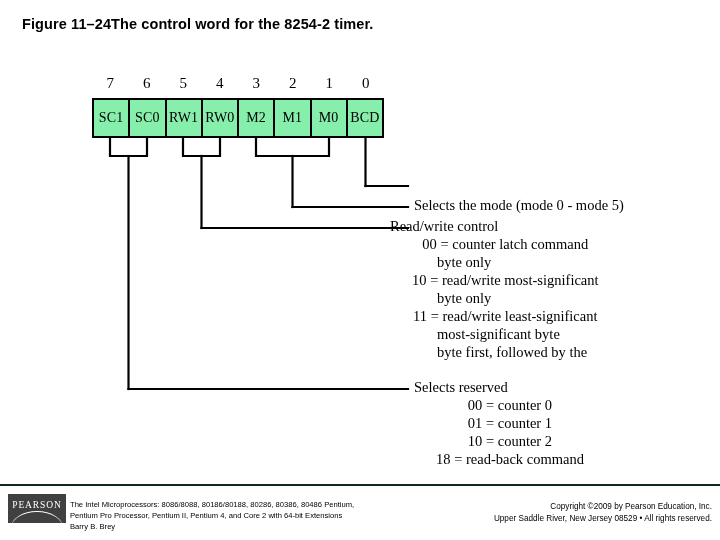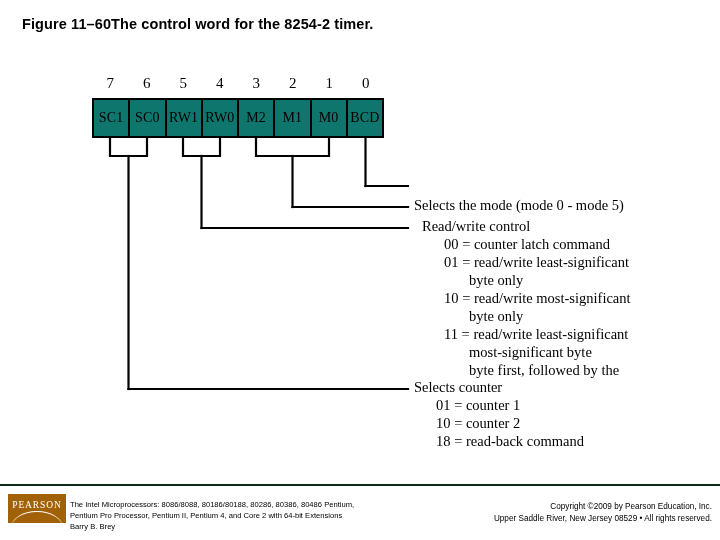--- a/index.html
+++ b/index.html
@@ -63,21 +63,21 @@
   
   .bit-boxes {
     position: absolute;
     left: 92px;
     top: 98px;
     width: 292px;
     height: 40px;
     display: flex;
     border: 2px solid #000000;
     box-sizing: border-box;
-    background: #0f766e;
+    background: #86efac;
   }
   .bit-cell {
     flex: 1 1 0;
     border-right: 2px solid #000000;
     box-sizing: border-box;
     display: flex;
     align-items: center;
     justify-content: center;
     font-family: "Liberation Serif", serif;
     font-size: 14px;
@@ -109,28 +109,29 @@
     line-height: 18px;
     white-space: nowrap;
   }
   .annot-sub {
     font-size: 14.5px;
     line-height: 18px;
     white-space: nowrap;
   }
   .annot-sub-indent {
     padding-left: 22px;
+    text-align: center;
   }
   .annot-sub-indent2 {
     padding-left: 47px;
   }
 
   #annot-bcd   { left: 414px; top: 175px; }
   #annot-mode  { left: 414px; top: 196px; }
-  #annot-rw    { left: 422px; top: 217px; }
+  #annot-rw    { left: 390px; top: 217px; }
   #annot-count { left: 414px; top: 378px; }
 
   
   #footer-rule {
     position: absolute;
     left: 0;
     top: 484px;
     width: 720px;
     height: 2px;
     background: #0d2b16;
@@ -141,21 +142,21 @@
     top: 486px;
     width: 720px;
     height: 54px;
   }
   #pearson-logo {
     position: absolute;
     left: 8px;
     top: 8px;
     width: 58px;
     height: 29px;
-    background: #a16207;
+    background: #404040;
     overflow: hidden;
   }
   #pearson-logo .logo-word {
     position: absolute;
     left: 0;
     top: 6px;
     width: 58px;
     text-align: center;
     color: #ffffff;
     font-family: "Liberation Serif", serif;
@@ -197,21 +198,21 @@
     line-height: 12px;
     color: #000000;
     white-space: nowrap;
     text-align: right;
   }
 </style>
 </head>
 <body>
 
 <div id="figure-caption">
-  <span class="cap-num">Figure 11–60</span><span class="cap-text">The control word for the 8254-2 timer.</span>
+  <span class="cap-num">Figure 11–24</span><span class="cap-text">The control word for the 8254-2 timer.</span>
 </div>
 
 <div id="figure-body">
 
   <div class="bit-numbers">
     <div class="bit-number">7</div>
     <div class="bit-number">6</div>
     <div class="bit-number">5</div>
     <div class="bit-number">4</div>
     <div class="bit-number">3</div>
@@ -254,31 +255,31 @@
   </svg>
 
 
   <div class="annot" id="annot-mode">
     <div class="annot-head">Selects the mode (mode 0 - mode 5)</div>
   </div>
 
   <div class="annot" id="annot-rw">
     <div class="annot-head">Read/write control</div>
     <div class="annot-sub annot-sub-indent">00 = counter latch command</div>
-    <div class="annot-sub annot-sub-indent">01 = read/write least-significant</div>
     <div class="annot-sub annot-sub-indent2">byte only</div>
     <div class="annot-sub annot-sub-indent">10 = read/write most-significant</div>
     <div class="annot-sub annot-sub-indent2">byte only</div>
     <div class="annot-sub annot-sub-indent">11 = read/write least-significant</div>
     <div class="annot-sub annot-sub-indent2">most-significant byte</div>
     <div class="annot-sub annot-sub-indent2">byte first, followed by the</div>
   </div>
 
   <div class="annot" id="annot-count">
-    <div class="annot-head">Selects counter</div>
+    <div class="annot-head">Selects reserved</div>
+    <div class="annot-sub annot-sub-indent">00 = counter 0</div>
     <div class="annot-sub annot-sub-indent">01 = counter 1</div>
     <div class="annot-sub annot-sub-indent">10 = counter 2</div>
     <div class="annot-sub annot-sub-indent">18 = read-back command</div>
   </div>
 </div>
 
 <div id="footer-rule"></div>
 
 <div id="footer">
 

